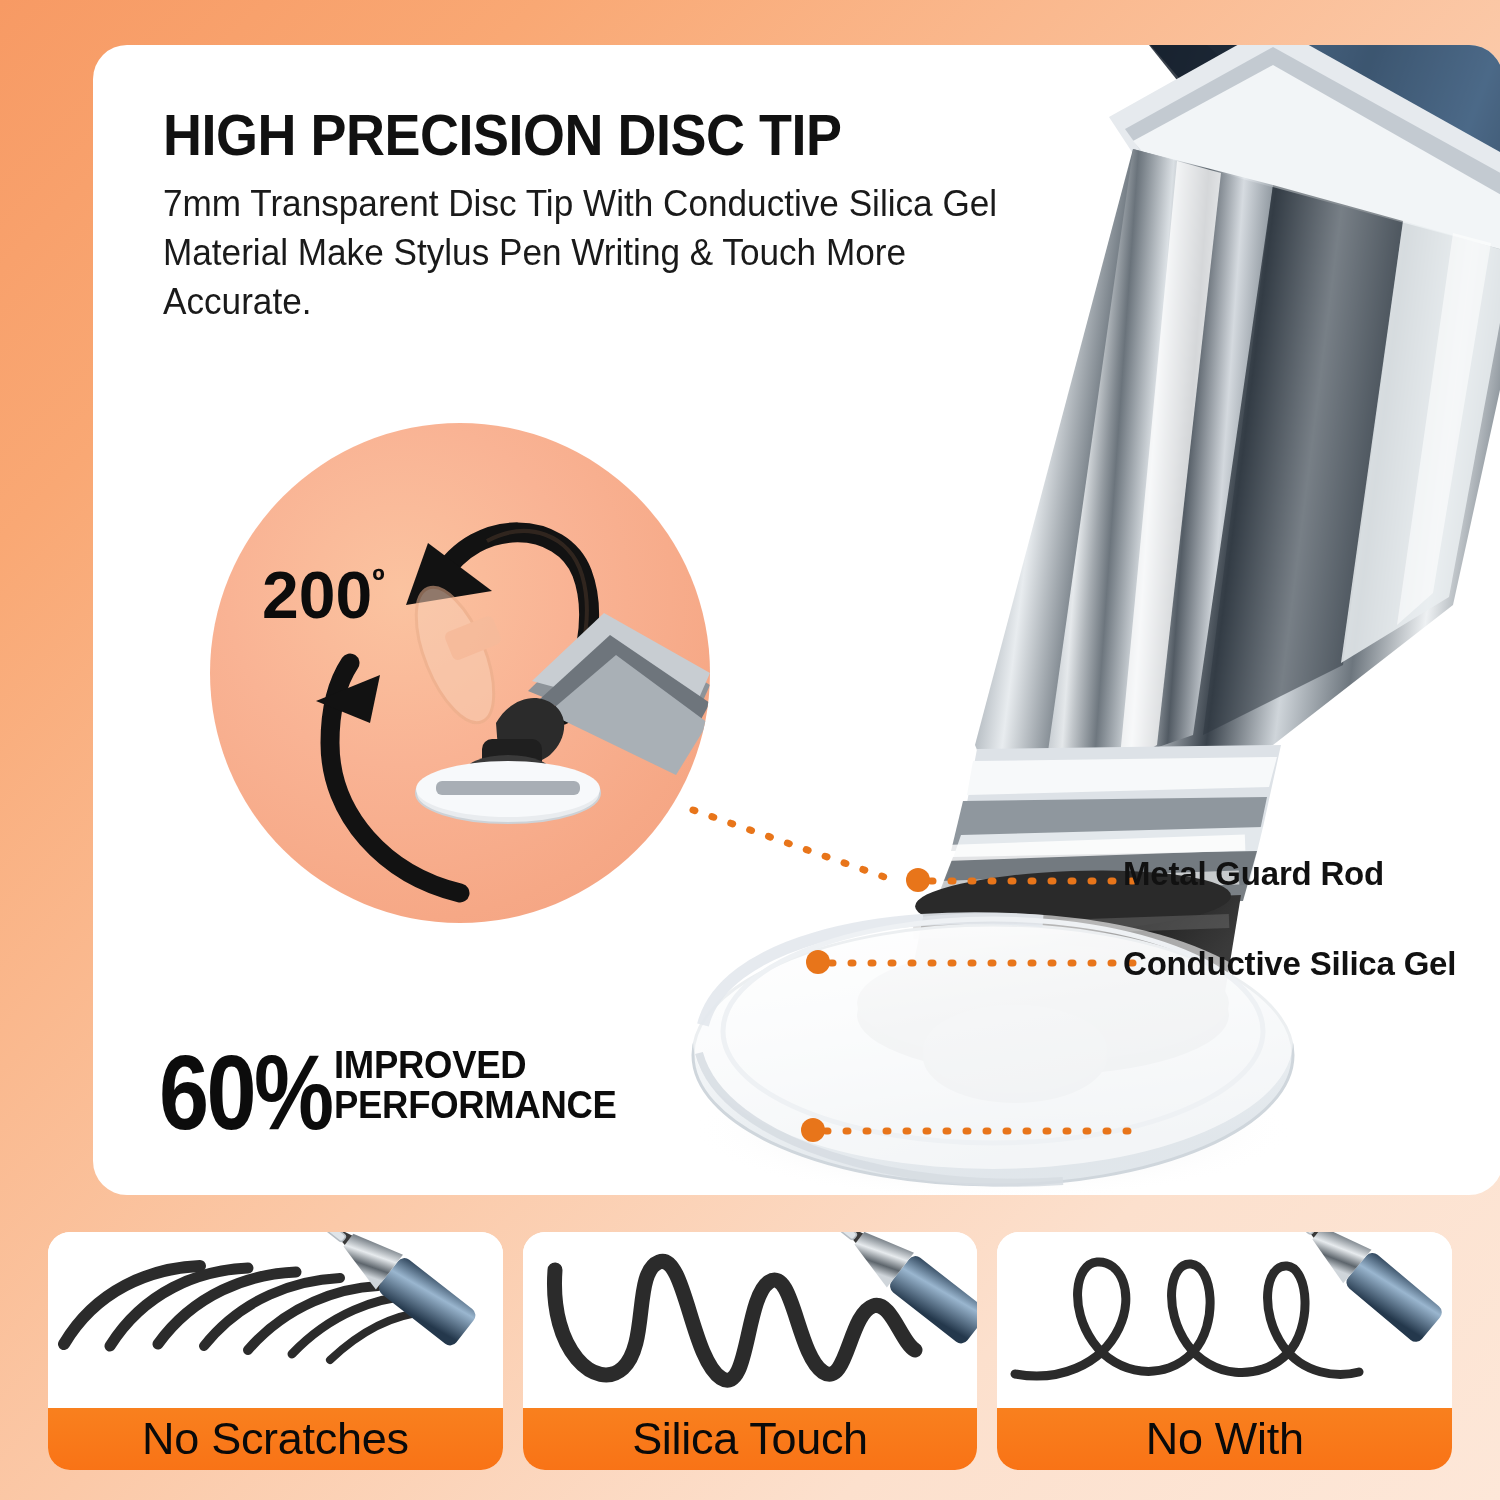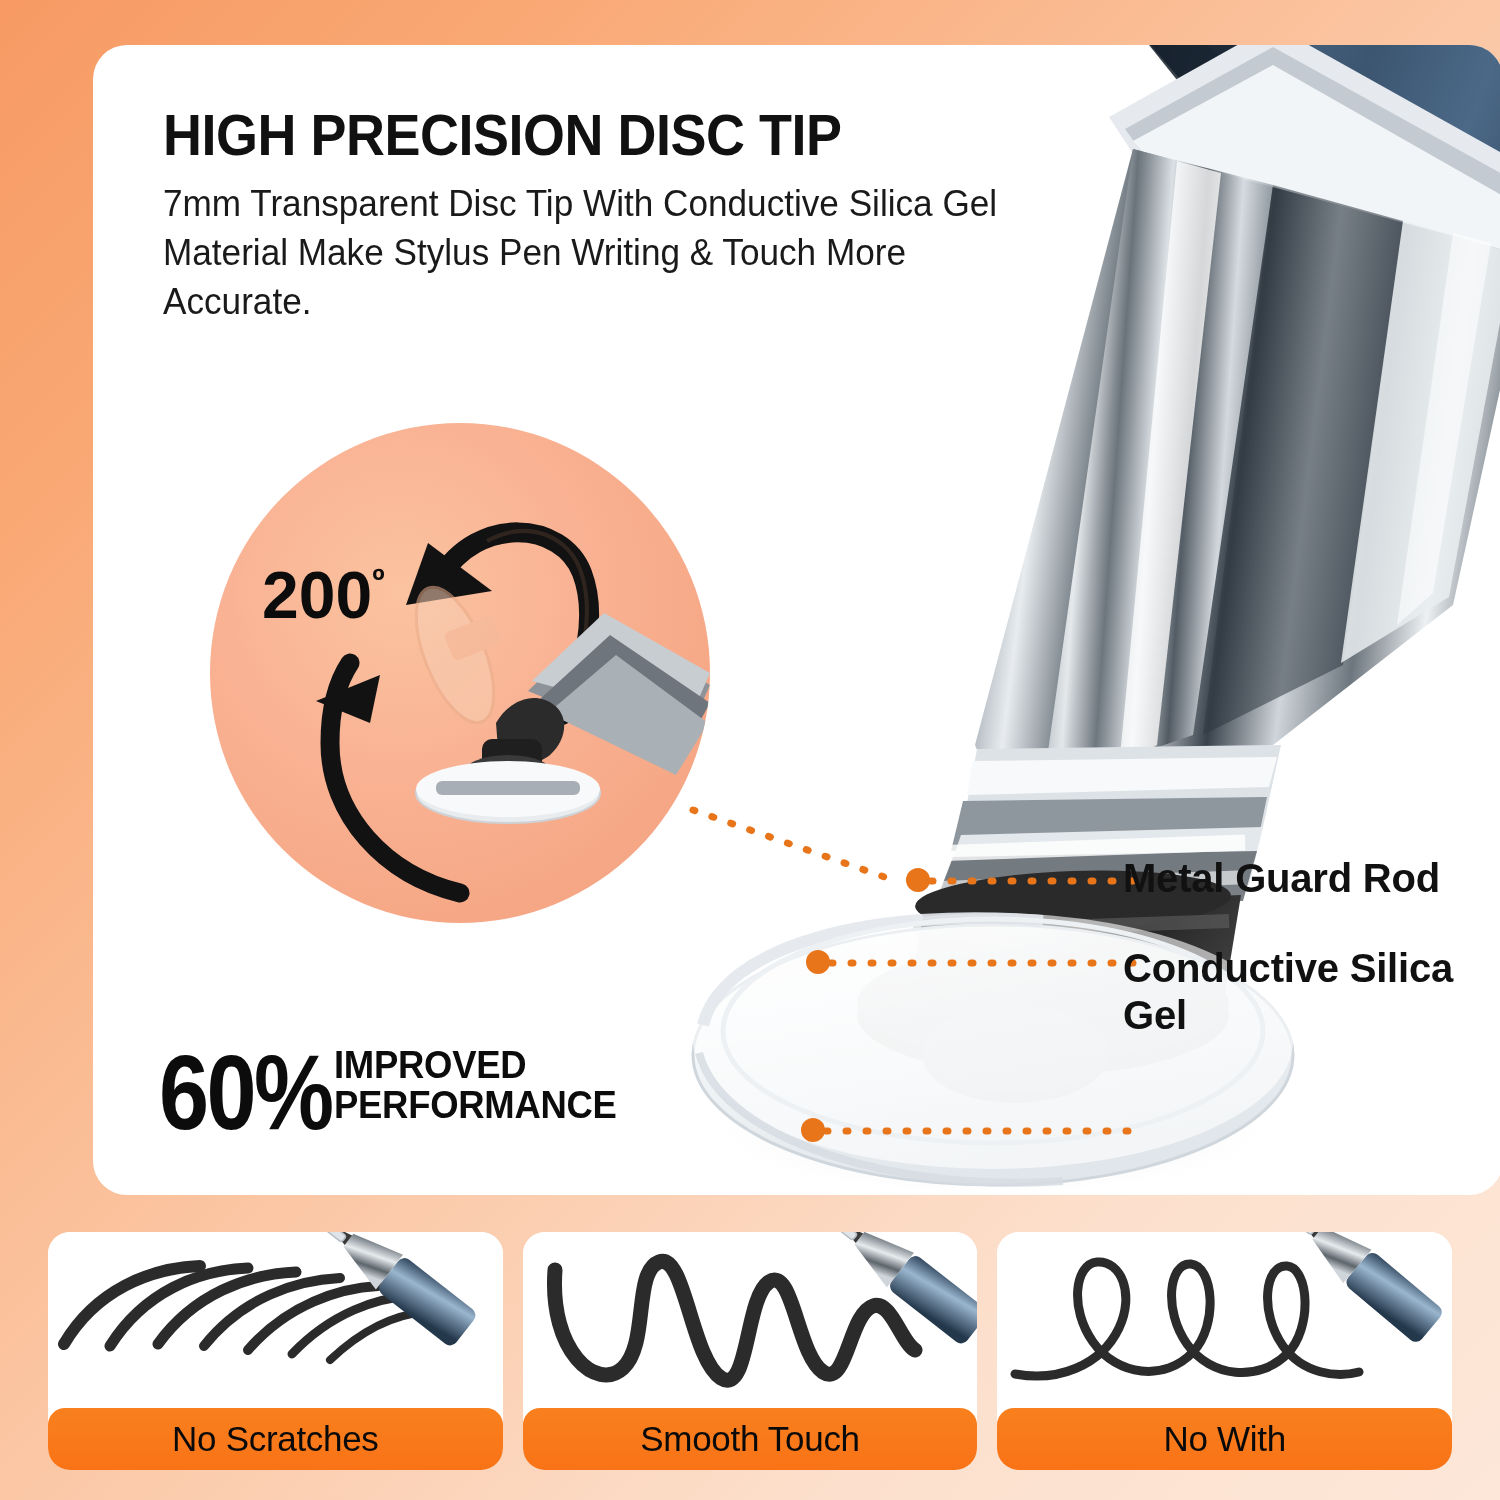--- a/index.html
+++ b/index.html
@@ -110,21 +110,21 @@
   .product-photo {
     position: absolute;
     left: 480px; top: 0px;
     width: 980px; height: 1160px;
     pointer-events: none;
   }
 
   
   .callout {
     position: absolute;
-    font-size: 40px;
+    font-size: 33px;
     font-weight: 700;
     color: #111111;
     line-height: 1.17;
     letter-spacing: -0.2px;
     white-space: pre-line;
   }
   .callout-rod { left: 1030px; top: 810px; }
   .callout-gel { left: 1030px; top: 900px; }
   .callout-tip { left: 1030px; top: 1043px; }
 
@@ -153,25 +153,24 @@
     background: #ffffff;
     overflow: hidden;
   }
   .feature-art svg { position: absolute; left: 0; top: 0; }
   .feature-label {
     height: 62px;
     background: linear-gradient(180deg, #f9801e 0%, #f97316 100%);
     display: flex;
     align-items: center;
     justify-content: center;
-    font-size: 35px;
+    font-size: 45px;
     font-weight: 400;
     color: #0a0a0a;
     letter-spacing: -0.3px;
-    border-radius: 17px;
   }
 </style>
 </head>
 <body>
 
 <div id="page">
 
   <div class="main-card">
 
     <div class="headline">HIGH PRECISION DISC TIP</div>
@@ -393,21 +392,21 @@
                    C 368 68, 378 110, 392 118" stroke="#2b2b2b" stroke-width="15" fill="none" stroke-linecap="round" stroke-linejoin="round"></path>
           <g transform="translate(368,8) rotate(38)">
             <rect x="26" y="-4" width="96" height="44" rx="8" fill="url(#penbar1)"></rect>
             <polygon points="26,-4 26,40 -26,26 -26,10" fill="url(#penmet1)"></polygon>
             <polygon points="-26,12 -26,24 -44,20 -44,16" fill="#3a3a3a"></polygon>
             <rect x="-58" y="12" width="16" height="12" rx="3" fill="#1f1f1f"></rect>
             <rect x="-72" y="16" width="42" height="8" rx="3" fill="#dfe4e8" stroke="#b6bdc3" stroke-width="1.5"></rect>
           </g>
         </svg>
       </div>
-      <div class="feature-label">Smooth Touch</div>
+      <div class="feature-label">Silica Touch</div>
     </div>
 
     <div class="feature-card">
       <div class="feature-art">
         <svg width="460" height="176" viewBox="0 0 460 176">
           <path d="M18 142 C 60 150, 104 134, 122 96 C 138 62, 124 28, 100 30
                    C 78 32, 72 76, 96 110 C 120 144, 168 150, 196 120
                    C 222 92, 216 34, 194 32 C 172 30, 166 78, 190 112
                    C 214 146, 262 150, 290 122 C 316 96, 312 36, 290 34
                    C 268 32, 262 80, 286 114 C 306 142, 340 146, 362 140" stroke="#2b2b2b" stroke-width="9" fill="none" stroke-linecap="round" stroke-linejoin="round"></path>

